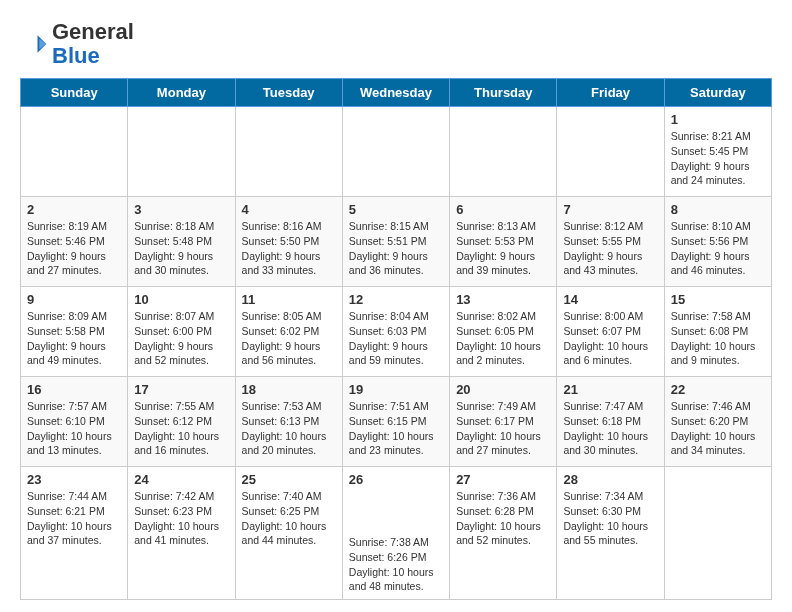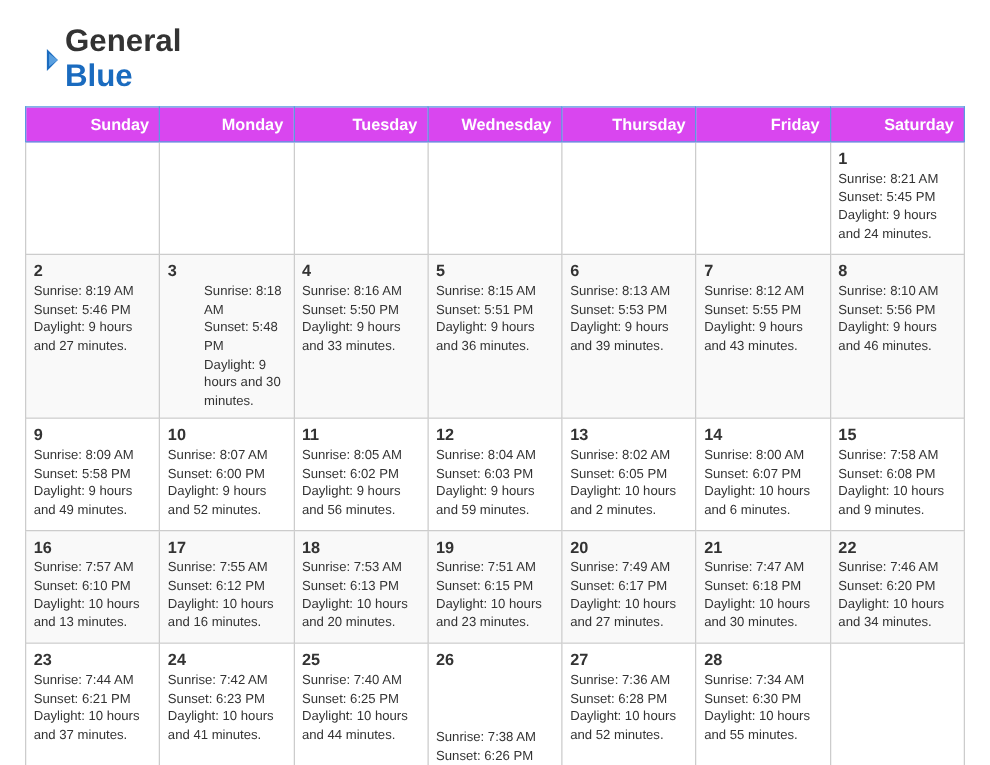--- a/index.html
+++ b/index.html
@@ -15,21 +15,21 @@
       justify-content: space-between;
       align-items: flex-start;
       margin-bottom: 10px;
     }
     .logo {
       display: flex;
       align-items: center;
       gap: 4px;
     }
     .logo-text {
-      font-size: 25px;
+      font-size: 22px;
       font-weight: bold;
       line-height: 1.1;
     }
     .logo-general { color: #333; }
     .logo-blue { color: #1a6bbf; margin-top: 45px; }
     .logo-icon {
       width: 28px;
       height: 28px;
     }
     .title-block { text-align: right; }
@@ -41,26 +41,26 @@
     .location {
       font-size: 16px;
       color: #555;
     }
     .calendar {
       width: 100%;
       border-collapse: collapse;
       border: 1px solid #ccc;
     }
     .calendar th {
-      background-color: #d946ef;
+      background-color: #0369a1;
       color: #fff;
       font-size: 13px;
       font-weight: bold;
       padding: 6px 8px;
-      text-align: right;
+      text-align: center;
       border: 1px solid #5a9ae0;
     }
     .calendar td {
       vertical-align: top;
       border: 1px solid #ccc;
       padding: 5px 6px;
       width: 107px;
       height: 90px;
       font-size: 10.5px;
       color: #333;
@@ -130,21 +130,21 @@
       </tr>
       <tr>
         <td>
           <span class="day-number">2</span>
           <div class="day-info" style="white-space: pre-line;">Sunrise: 8:19 AM
 Sunset: 5:46 PM
 Daylight: 9 hours and 27 minutes.</div>
         </td>
         <td>
           <span class="day-number">3</span>
-          <div class="day-info" style="white-space: pre-line; margin-left: 29px;">Sunrise: 8:18 AM
+          <div class="day-info" style="white-space: pre-line;">Sunrise: 8:18 AM
 Sunset: 5:48 PM
 Daylight: 9 hours and 30 minutes.</div>
         </td>
         <td>
           <span class="day-number">4</span>
           <div class="day-info" style="white-space: pre-line;">Sunrise: 8:16 AM
 Sunset: 5:50 PM
 Daylight: 9 hours and 33 minutes.</div>
         </td>
         <td>

